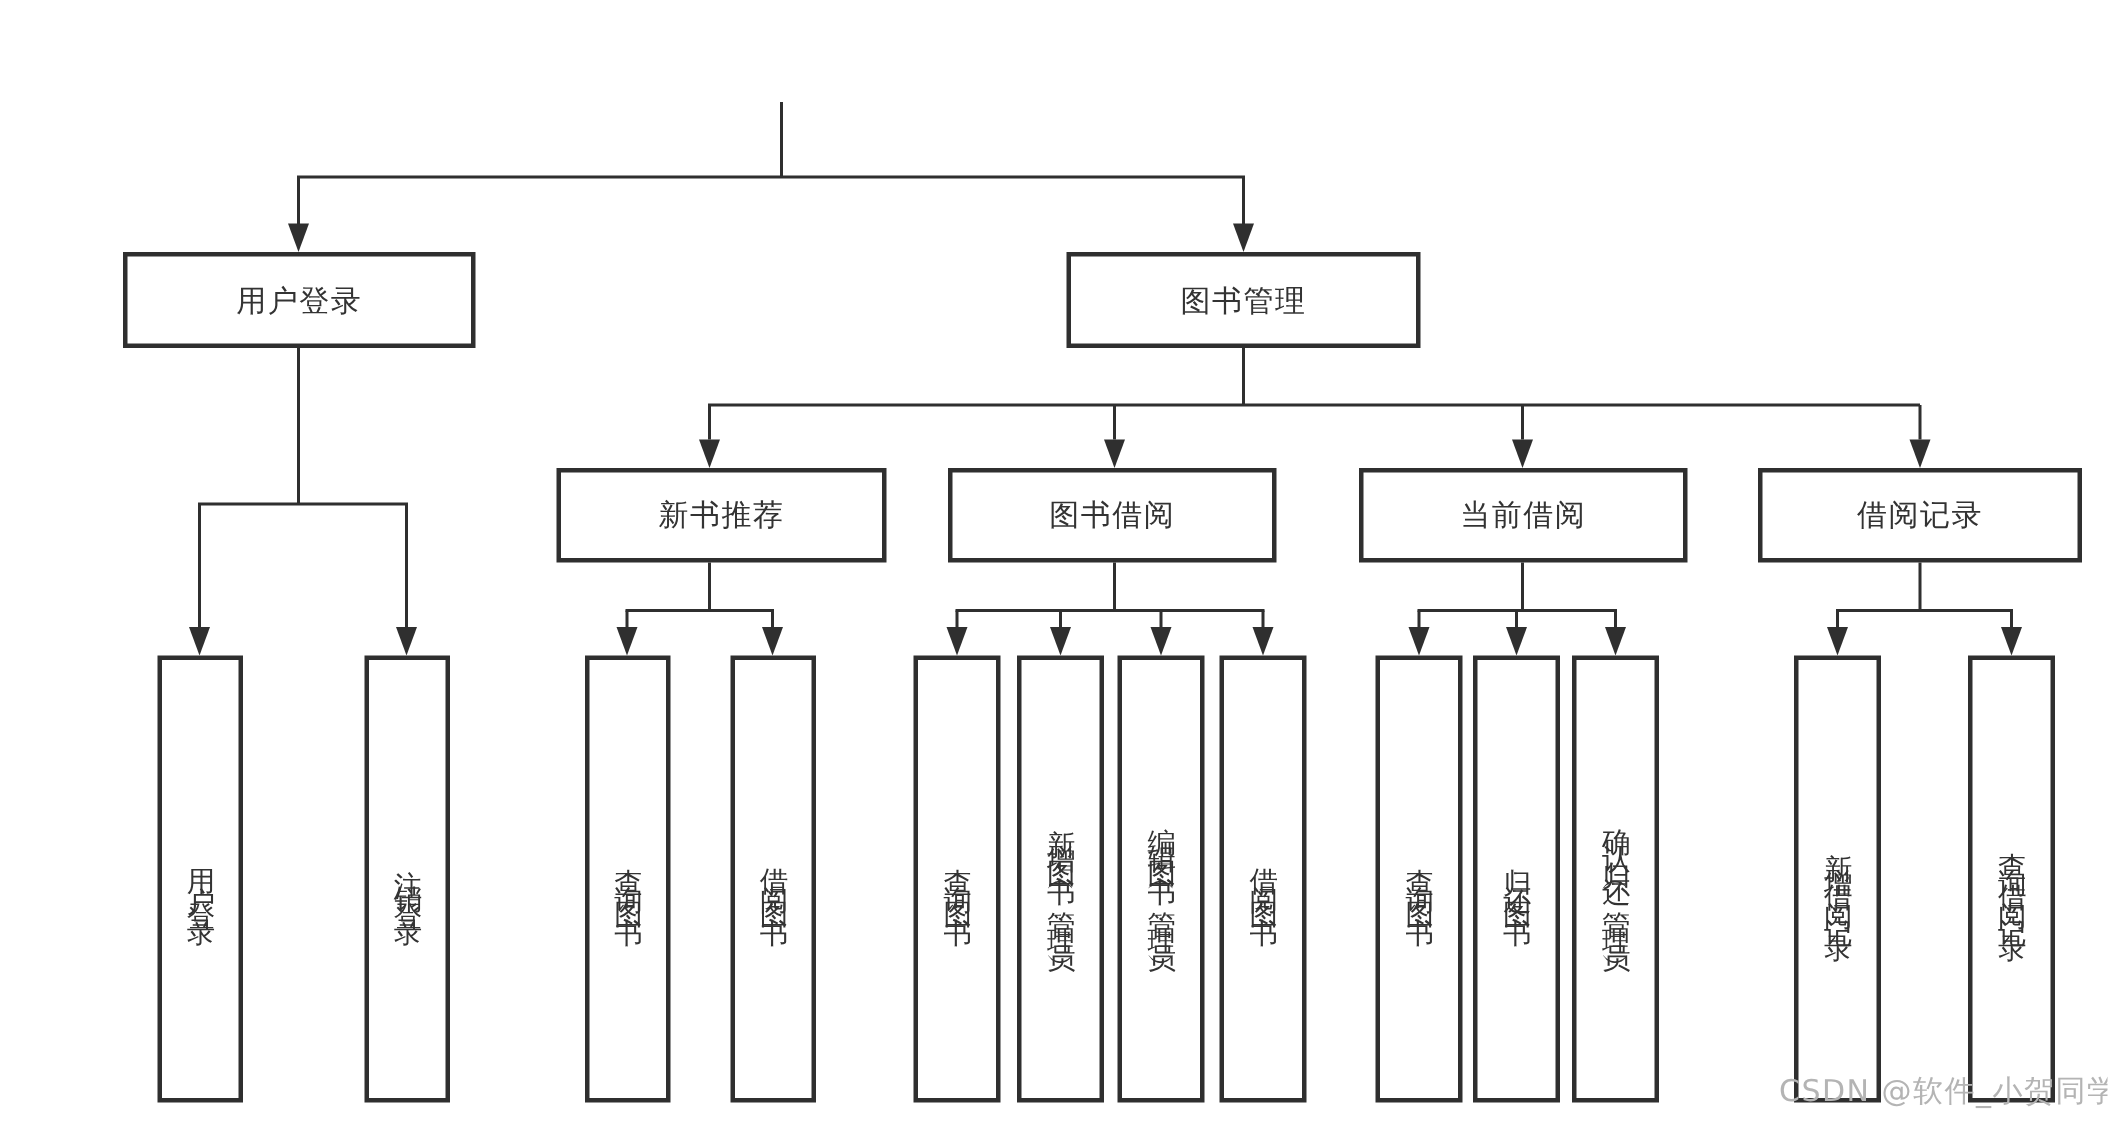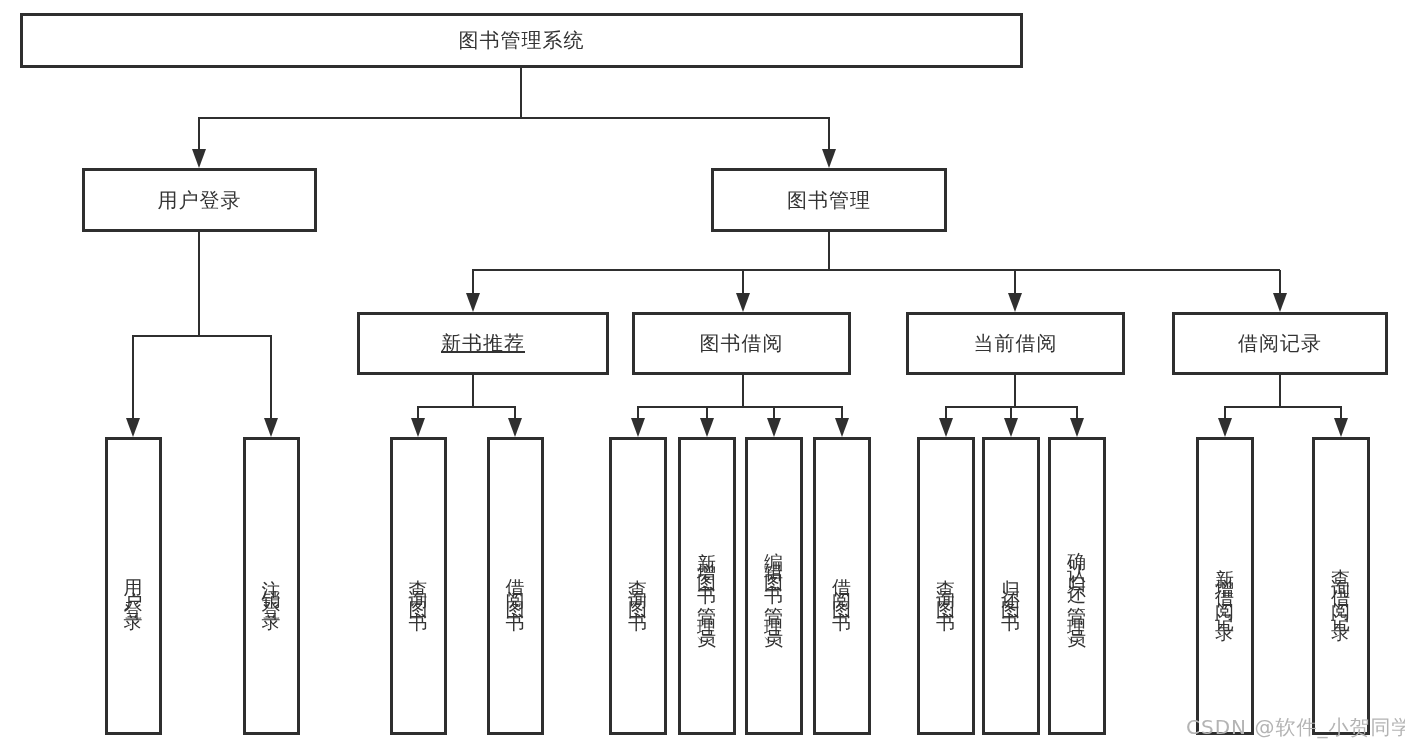--- a/index.html
+++ b/index.html
@@ -30,26 +30,25 @@
   .watermark{
     position:absolute;left:1186px;top:714px;z-index:5;
     color:#b4b4b4;font-size:20px;letter-spacing:1px;white-space:nowrap;
   }
 </style>
 </head>
 <body>
 
 <div class="stage">
 
-  <div class="box" style="left:20px;top:13px;width:1003px;height:55px;">图书管理系统</div>
 
   <div class="box" style="left:82px;top:168px;width:235px;height:64px;">用户登录</div>
   <div class="box" style="left:711px;top:168px;width:236px;height:64px;text-align:center;">图书管理</div>
 
-  <div class="box" style="left:357px;top:312px;width:252px;height:63px;text-decoration:underline;">新书推荐</div>
+  <div class="box" style="left:371px;top:312px;width:220px;height:63px;">新书推荐</div>
   <div class="box" style="left:632px;top:312px;width:219px;height:63px;">图书借阅</div>
   <div class="box" style="left:906px;top:312px;width:219px;height:63px;">当前借阅</div>
   <div class="box" style="left:1172px;top:312px;width:216px;height:63px;font-family:Liberation Serif, serif;">借阅记录</div>
 
   <div class="box vbox" style="left:105px;top:437px;width:57px;height:298px;">用户登录</div>
   <div class="box vbox" style="left:243px;top:437px;width:57px;height:298px;">注销登录</div>
 
   <div class="box vbox" style="left:390px;top:437px;width:57px;height:298px;">查询图书</div>
   <div class="box vbox" style="left:487px;top:437px;width:57px;height:298px;">借阅图书</div>
 

